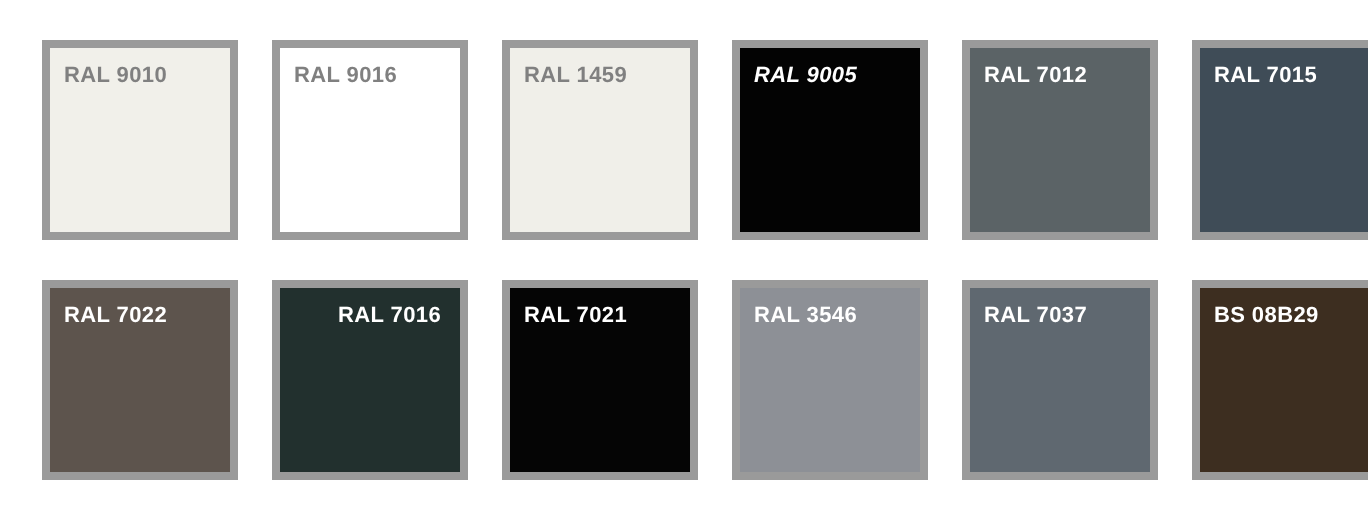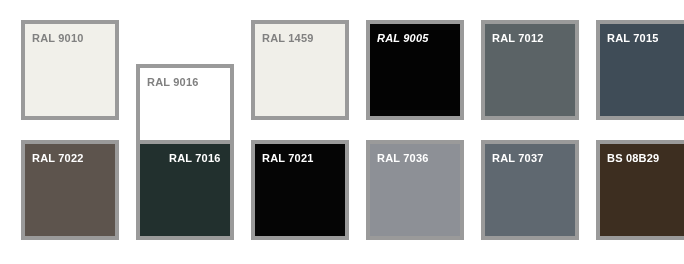--- a/index.html
+++ b/index.html
@@ -61,21 +61,21 @@
   .label-light { color: #ffffff; }
 </style>
 </head>
 <body>
 
 <div id="swatch-grid">
     <div class="swatch" style="border-color: rgb(154, 154, 154);">
       <div class="swatch-fill" style="background-color: rgb(241, 240, 234);"></div>
       <div class="swatch-label label-dark" style="color: rgb(128, 128, 128);">RAL 9010</div>
     </div>
-    <div class="swatch" style="border-color: rgb(154, 154, 154); margin-top: 44px;">
+    <div class="swatch" style="border-color: rgb(154, 154, 154);">
       <div class="swatch-fill" style="background-color: rgb(255, 255, 255);"></div>
       <div class="swatch-label label-dark" style="color: rgb(128, 128, 128);">RAL 9016</div>
     </div>
     <div class="swatch" style="border-color: rgb(154, 154, 154);">
       <div class="swatch-fill" style="background-color: rgb(240, 239, 233);"></div>
       <div class="swatch-label label-dark" style="color: rgb(128, 128, 128);">RAL 1459</div>
     </div>
     <div class="swatch" style="border-color: rgb(154, 154, 154);">
       <div class="swatch-fill" style="background-color: rgb(3, 3, 3);"></div>
       <div class="swatch-label label-light" style="color: rgb(255, 255, 255); font-style: italic;">RAL 9005</div>
@@ -95,21 +95,21 @@
     <div class="swatch" style="border-color: rgb(154, 154, 154);">
       <div class="swatch-fill" style="background-color: rgb(34, 48, 46);"></div>
       <div class="swatch-label label-light" style="color: rgb(255, 255, 255); padding-left: 22px;">RAL 7016</div>
     </div>
     <div class="swatch" style="border-color: rgb(154, 154, 154);">
       <div class="swatch-fill" style="background-color: rgb(5, 5, 5);"></div>
       <div class="swatch-label label-light" style="color: rgb(255, 255, 255);">RAL 7021</div>
     </div>
     <div class="swatch" style="border-color: rgb(154, 154, 154);">
       <div class="swatch-fill" style="background-color: rgb(141, 144, 150);"></div>
-      <div class="swatch-label label-light" style="color: rgb(255, 255, 255);">RAL 7036</div>
+      <div class="swatch-label label-light" style="color: rgb(255, 255, 255);">RAL 3546</div>
     </div>
     <div class="swatch" style="border-color: rgb(154, 154, 154);">
       <div class="swatch-fill" style="background-color: rgb(95, 104, 112);"></div>
       <div class="swatch-label label-light" style="color: rgb(255, 255, 255);">RAL 7037</div>
     </div>
     <div class="swatch" style="border-color: rgb(154, 154, 154);">
       <div class="swatch-fill" style="background-color: rgb(61, 46, 32);"></div>
       <div class="swatch-label label-light" style="color: rgb(255, 255, 255);">BS 08B29</div>
     </div>
   </div>

